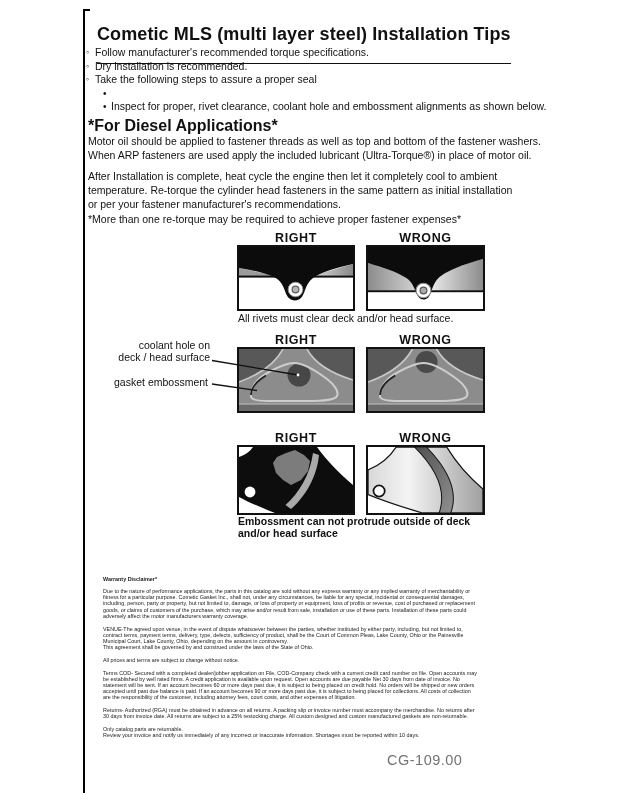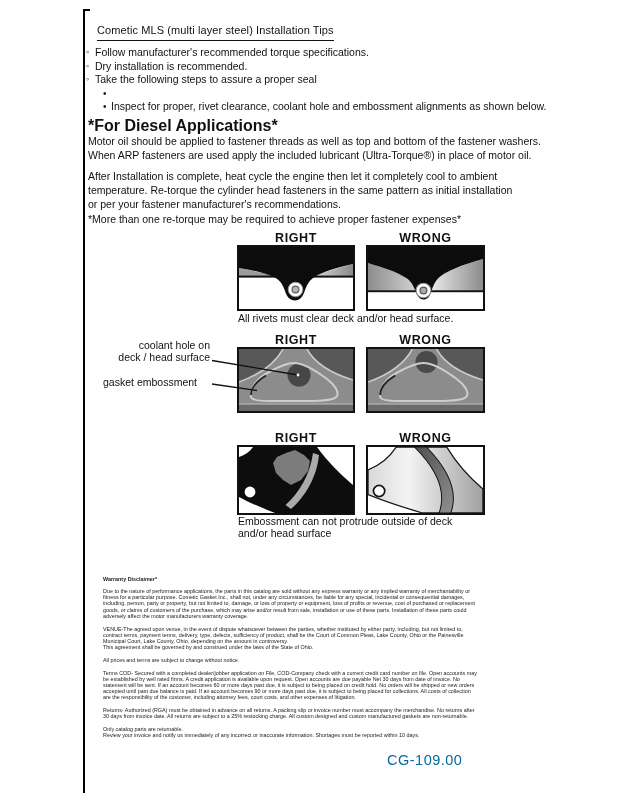--- a/index.html
+++ b/index.html
@@ -2,39 +2,39 @@
 <html><head>
 <meta charset="utf-8">
 <style>
   html,body{margin:0;padding:0;background:#fff;}
   .page{position:relative;width:618px;height:800px;background:#ffffff;overflow:hidden;
         font-family:"Liberation Sans", sans-serif;color:#111;}
   .abs{position:absolute;}
   .ml{white-space:pre-line;}
   .left-rule{position:absolute;left:83px;top:9px;width:1.5px;height:784px;background:#000;}
   .rule-tick{position:absolute;left:83px;top:9px;width:7px;height:1.5px;background:#000;}
-  .title{left:97px;top:24px;font-size:11px;font-weight:normal;border-bottom:1.5px solid #111;
-         padding-bottom:4px;letter-spacing:0.1px;}
+  .title{left:97px;top:24px;font-size:18px;font-weight:bold;border-bottom:1.5px solid #111;
+         padding-bottom:18px;letter-spacing:0.1px;}
   .intro{left:86px;top:46px;font-size:10.5px;line-height:13.6px;}
   .b-row{display:flex;}
   .b-marker{width:9px;font-size:9px;line-height:13.6px;}
   .s-row{display:flex;padding-left:17px;}
   .s-marker{width:8px;font-size:10px;line-height:13.6px;}
   .diesel-h{left:88px;top:117px;font-size:16px;font-weight:bold;}
   .body-p{left:88px;font-size:10.5px;line-height:14px;width:470px;}
   .dg-label{font-size:12.5px;font-weight:bold;letter-spacing:0.6px;text-align:center;}
   .panel{border:2px solid #111;background:#fff;box-sizing:border-box;}
   .panel svg{display:block;width:100%;height:100%;}
   .caption{font-size:10.5px;line-height:11.5px;}
   .ann{width:112px;text-align:right;font-size:10.5px;line-height:12px;}
   .fineprint{left:103px;top:576px;width:540px;font-size:7px;line-height:8.15px;
              transform:scale(0.77);transform-origin:0 0;color:#1a1a1a;}
   .fineprint .fp-h{font-weight:bold;margin-bottom:8px;}
   .fineprint p{margin:0 0 8px 0;}
-  .footer-code{left:387px;top:752px;font-size:14.5px;letter-spacing:0.5px;color:#0369a1;}
+  .footer-code{left:387px;top:752px;font-size:14.5px;letter-spacing:0.5px;color:#737373;}
 </style>
 </head>
 <body>
 
 <div class="page">
 
   <div class="left-rule"></div>
   <div class="rule-tick"></div>
 
   <div class="abs title">Cometic MLS (multi layer steel) Installation Tips</div>
@@ -112,21 +112,21 @@
     </svg>
   </div>
 
   <div class="abs caption" style="left:238px;top:313px;">All rivets must clear deck and/or head surface.</div>
 
   <div class="abs dg-label" style="left:237px;top:333px;width:118px;">RIGHT</div>
   <div class="abs dg-label" style="left:366px;top:333px;width:119px;">WRONG</div>
 
   <div class="abs ann ml" style="left:98px;top:339px;text-align:right;">coolant hole on
 deck / head surface</div>
-  <div class="abs ann" style="left:85px;top:376px;">gasket embossment</div>
+  <div class="abs ann" style="left:96px;top:376px;">gasket embossment</div>
 
   <div class="abs panel" style="left:237px;top:347px;width:118px;height:66px;">
     <svg viewBox="0 0 114 62" preserveAspectRatio="none">
       <rect width="114" height="62" fill="#8c8c8c"></rect>
       <path d="M0,0 L44,0 C37,13 25,24 0,33 Z" fill="#585858"></path>
       <path d="M44,0 C37,13 25,24 0,33" stroke="#c9c9c9" stroke-width="1.6" fill="none"></path>
       <path d="M114,0 L68,0 C75,13 88,23 114,31 Z" fill="#585858"></path>
       <path d="M68,0 C75,13 88,23 114,31" stroke="#c9c9c9" stroke-width="1.6" fill="none"></path>
       <circle cx="60" cy="26" r="11.5" fill="#474747"></circle>
       <path d="M12,48 C11,40 17,30 30,23 C40,17.5 48,14 55,14 C63,14 76,21 88,30 C96,36 100,43 98,47 C96,51 86,52 68,52 L30,52 C18,52 13,51 12,48 Z" stroke="#cdcdcd" stroke-width="2" fill="none"></path>
@@ -184,21 +184,21 @@
             <stop offset="1" stop-color="#909090"></stop>
         </linearGradient>
       </defs>
       <rect width="114" height="66" fill="#ffffff"></rect>
       <path d="M0,23 C10,19 21,11 28,0 L78,0 C87,15 101,31 114,42 L114,66 L54,66 C34,60 16,54 0,47.5 Z" fill="url(#w3a)" stroke="#141414" stroke-width="1.3"></path>
       <path d="M58,0 C80,23 90,45 82,66 L70.5,66 C78,45 68,22 46,0 Z" fill="url(#w3d)" stroke="#141414" stroke-width="1"></path>
       <circle cx="11" cy="44" r="5.6" fill="#ffffff" stroke="#141414" stroke-width="1.7"></circle>
     </svg>
   </div>
 
-  <div class="abs caption ml" style="left:238px;top:516px;">Embossment can not protrude outside of deck
+  <div class="abs caption ml" style="left:238px;top:516px;font-weight:bold;">Embossment can not protrude outside of deck
 and/or head surface</div>
 
   <div class="abs fineprint">
     <div class="fp-h">Warranty Disclaimer*</div>
     <p class="ml">Due to the nature of performance applications, the parts in this catalog are sold without any express warranty or any implied warranty of merchantability or
 fitness for a particular purpose.  Cometic Gasket Inc., shall not, under any circumstances, be liable for any special, incidental or consequential damages,
 including, person, party or property, but not limited to, damage, or loss of property or equipment, loss of profits or revenue, cost of purchased or replacement
 goods, or claims of customers of the purchase, which may arise and/or result from sale, installation or use of these parts.  Installation of these parts could
 adversely affect the motor manufacturers warranty coverage.</p>
     <p class="ml">VENUE-The agreed upon venue, in the event of dispute whatsoever between the parties, whether instituted by either party, including, but not limited to,

